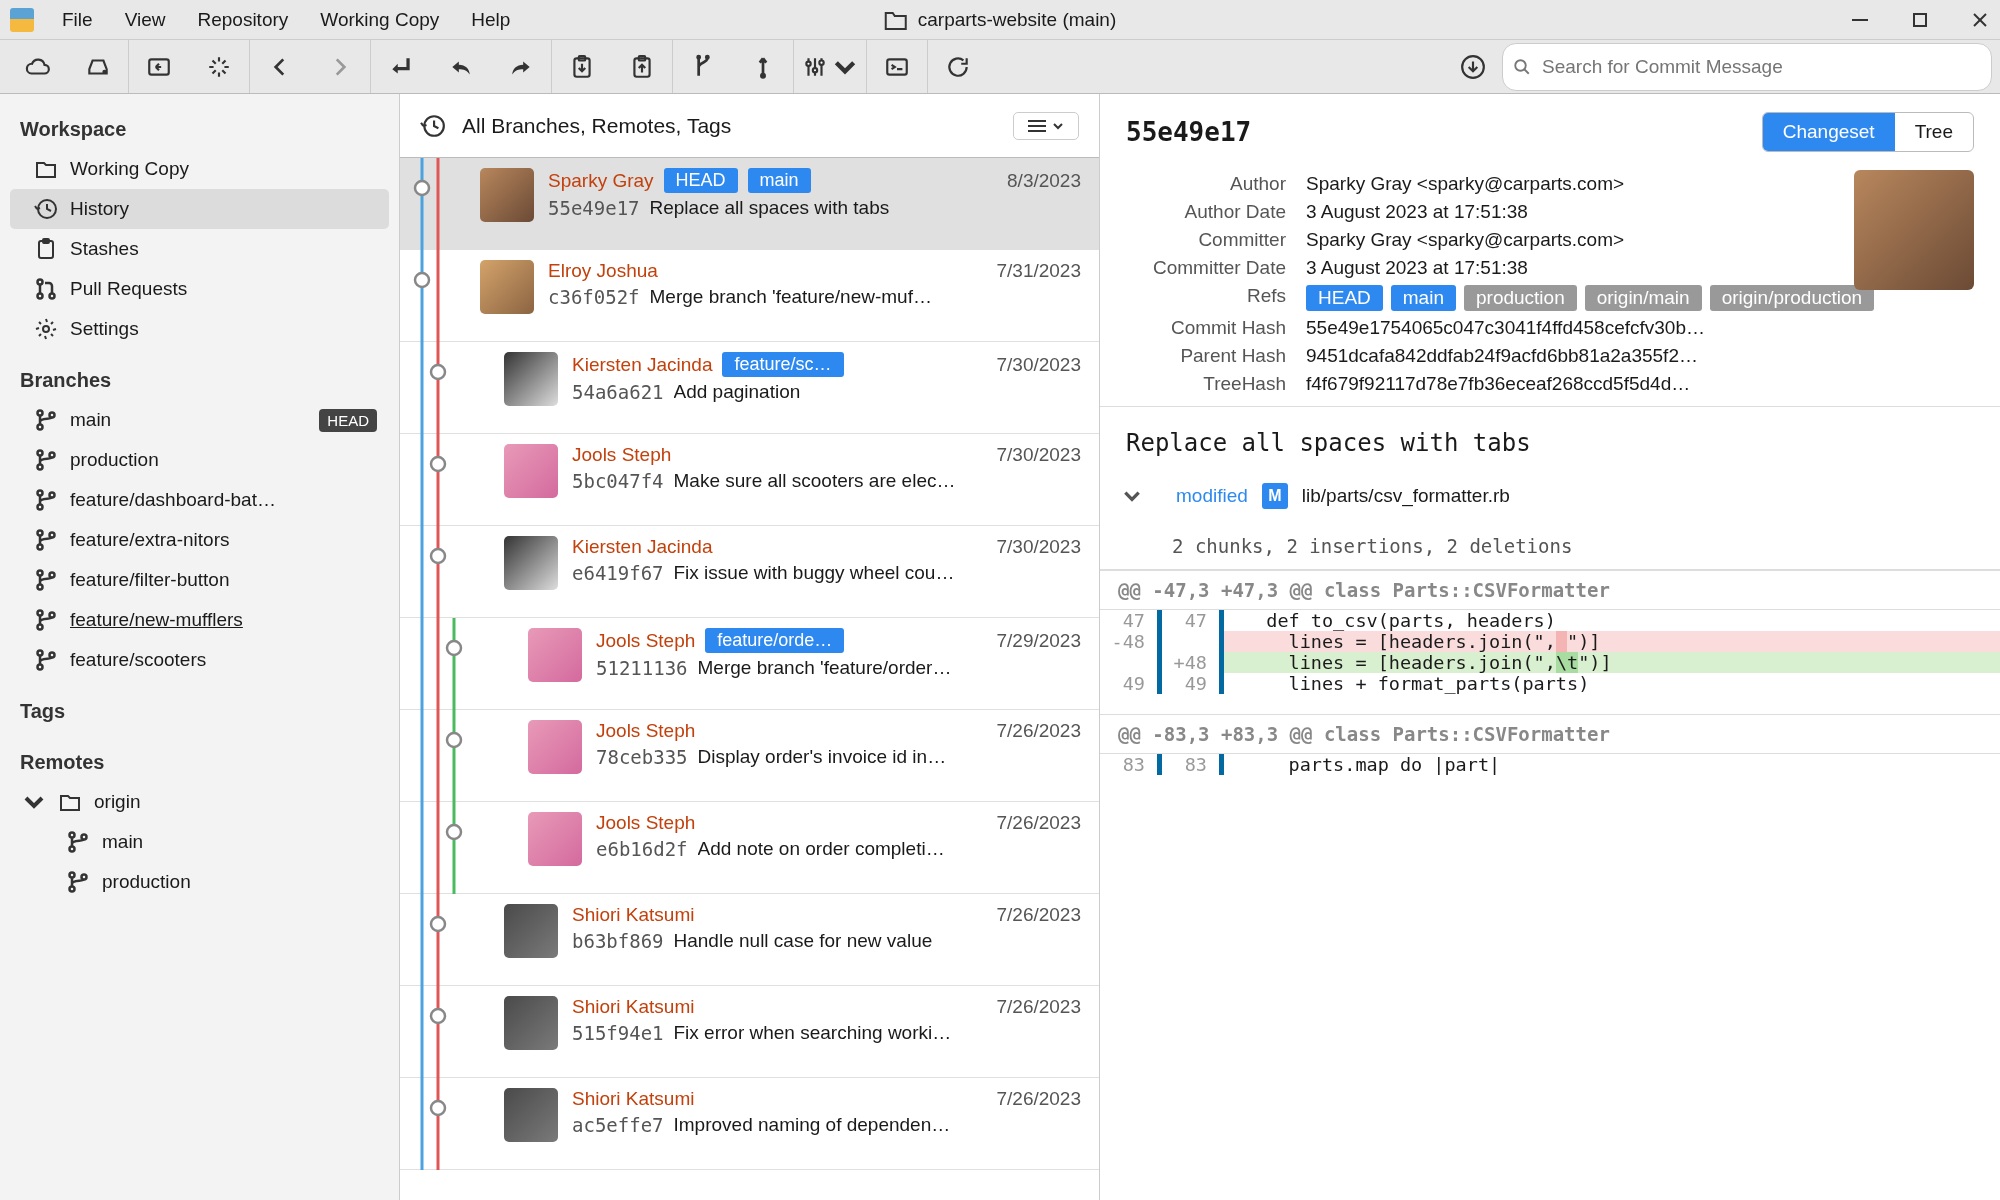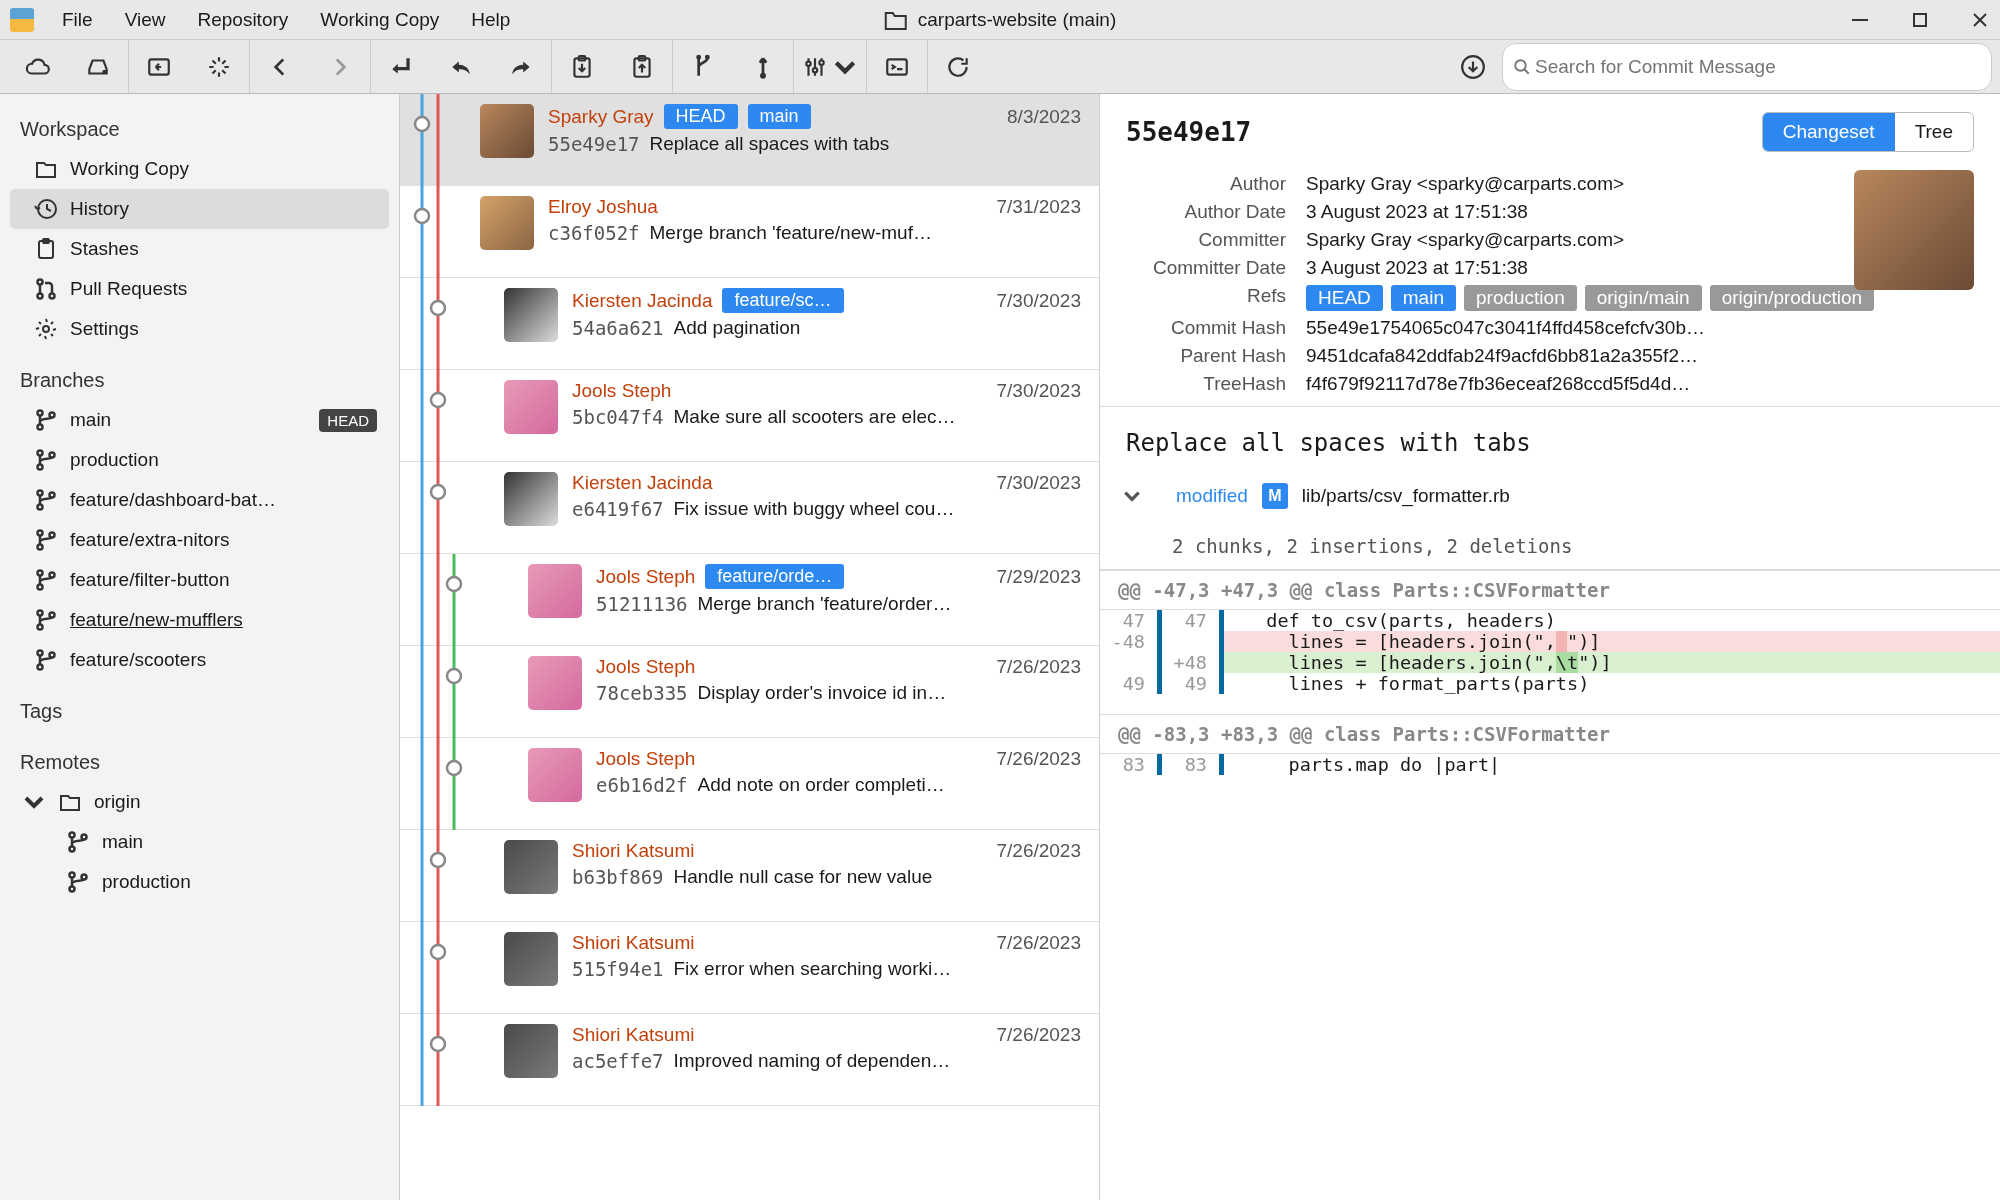--- a/index.html
+++ b/index.html
@@ -9,25 +9,25 @@
 .menu-item { padding: 4px 14px; cursor: pointer; }
 .repo-title-wrap { display: flex; align-items: center; gap: 10px; margin: 0 auto; position: absolute; left: 50%; transform: translateX(-50%); }
 .window-controls { margin-left: auto; display: flex; gap: 40px; }
 .window-btn { width: 20px; height: 20px; display: flex; align-items: center; justify-content: center; cursor: pointer; }
 .toolbar { height: 54px; background: #e8e8e8; display: flex; align-items: center; padding: 0 8px; border-bottom: 1px solid #bbb; }
 .tool-group { display: flex; border-right: 1px solid #ccc; height: 100%; align-items: center; }
 .tool-btn { width: 60px; height: 100%; display: flex; align-items: center; justify-content: center; cursor: pointer; }
 .tool-btn svg { width: 26px; height: 26px; }
 .search-wrap { margin-left: auto; display: flex; align-items: center; gap: 12px; }
 .download-btn { width: 34px; height: 34px; display: flex; align-items: center; justify-content: center; }
-.search-box { width: 490px; height: 48px; border: 1px solid #ccc; border-radius: 14px; background: #fff; display: flex; align-items: center; padding: 0 10px; gap: 4px; color: #777; }
+.search-box { width: 490px; height: 48px; border: 1px solid #ccc; border-radius: 14px; background: #fff; display: flex; align-items: center; padding: 0 10px; gap: 11px; color: #777; }
 .search-input { border: none; outline: none; font-size: 19px; flex: 1; }
 .main { flex: 1; display: flex; overflow: hidden; }
 .sidebar { width: 400px; background: #f3f3f3; border-right: 1px solid #ccc; padding: 16px 10px; overflow-y: auto; }
-.side-heading { font-weight: 400; font-size: 20px; padding: 8px 10px; color: #333; }
+.side-heading { font-weight: 700; font-size: 20px; padding: 8px 10px; color: #333; }
 .side-item { display: flex; align-items: center; gap: 12px; padding: 8px 12px; border-radius: 5px; cursor: pointer; }
 .side-item.indent { padding-left: 24px; }
 .side-item.indent2 { padding-left: 56px; }
 .side-item.selected { background: #dcdcdc; }
 .side-item svg { width: 24px; height: 24px; flex-shrink: 0; }
 .head-badge { background: #444; color: #fff; font-size: 15px; padding: 3px 8px; border-radius: 4px; margin-left: auto; }
 .commit-panel { flex: 0 0 700px; background: #fff; border-right: 1px solid #ccc; display: flex; flex-direction: column; }
 .commit-head { height: 64px; display: flex; align-items: center; padding: 0 20px; gap: 16px; border-bottom: 1px solid #bbb; }
 .view-toggle { margin-left: auto; border: 1px solid #ccc; border-radius: 5px; padding: 6px 14px; display: flex; align-items: center; gap: 6px; }
 .commit-list { flex: 1; overflow-y: auto; }
@@ -381,20 +381,37 @@
             <circle cx="6" cy="19" r="2.5"></circle>
             <circle cx="18" cy="7" r="2.5"></circle>
             <path d="M6 8 v8 M6 14 c0-5 12-2 12-5"></path>
           </svg>
           <span>production</span>
         </div>
       </div>
   </div>
 
   <div class="commit-panel">
+    <div class="commit-head">
+      <svg width="26" height="26" viewBox="0 0 24 24" fill="none" stroke="#333" stroke-width="2">
+          <circle cx="13" cy="12" r="9"></circle>
+          <path d="M13 7 v5 l4 2 M3 12 l-2-3 M3 12 l3-1"></path>
+        </svg>
+      <span style="font-size:21px;">All Branches, Remotes, Tags</span>
+      <div class="view-toggle">
+        <svg width="18" height="14" viewBox="0 0 18 14" stroke="#333" stroke-width="2">
+            <line x1="0" y1="2" x2="18" y2="2"></line>
+            <line x1="0" y1="7" x2="18" y2="7"></line>
+            <line x1="0" y1="12" x2="18" y2="12"></line>
+          </svg>
+        <svg width="12" height="8" viewBox="0 0 12 8" stroke="#333" stroke-width="2" fill="none">
+            <path d="M2 2 l4 4 l4-4"></path>
+          </svg>
+      </div>
+    </div>
     <div class="commit-list" id="commit-list">
         <div class="commit-row selected">
           <div class="graph-col">
             <svg width="70" height="92" style="position:absolute;top:-10px;left:0;">
               <line x1="12" y1="0" x2="12" y2="92" stroke="#4aa3df" stroke-width="3"></line>
               <line x1="28" y1="0" x2="28" y2="92" stroke="#e05555" stroke-width="3"></line>
               <circle cx="12" cy="30" r="7" fill="#fff" stroke="#888" stroke-width="2.5"></circle>
             </svg>
           </div>
           <div class="avatar a1" style="margin-left:0px;"></div>

